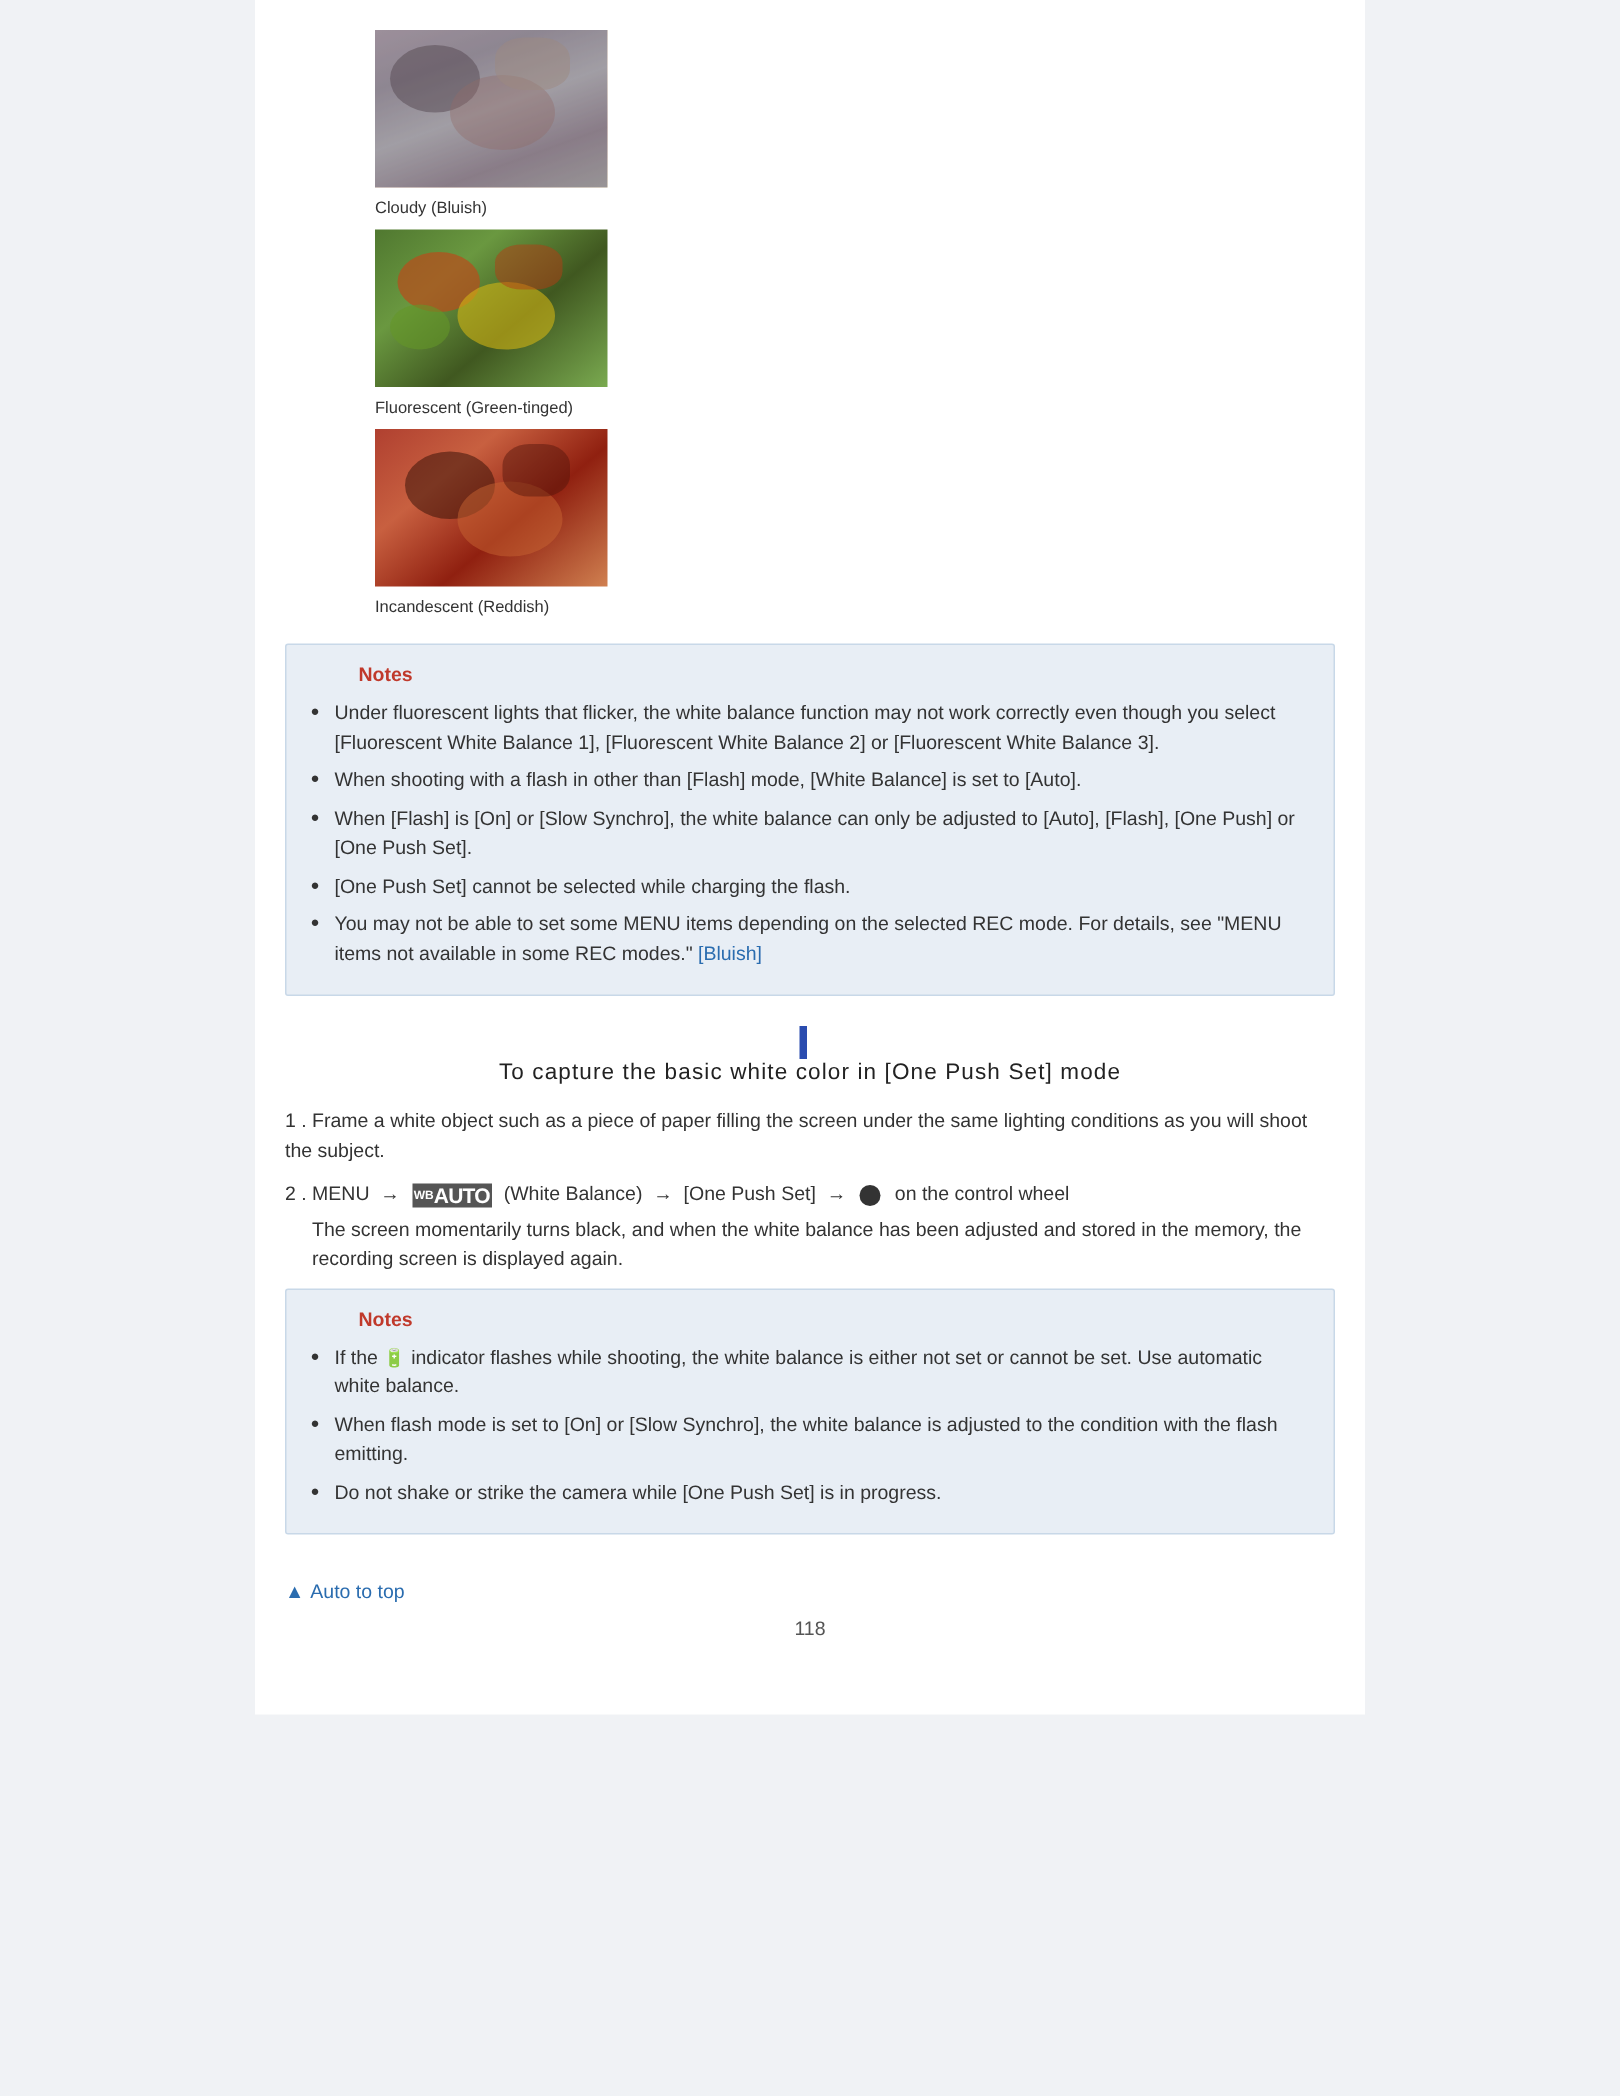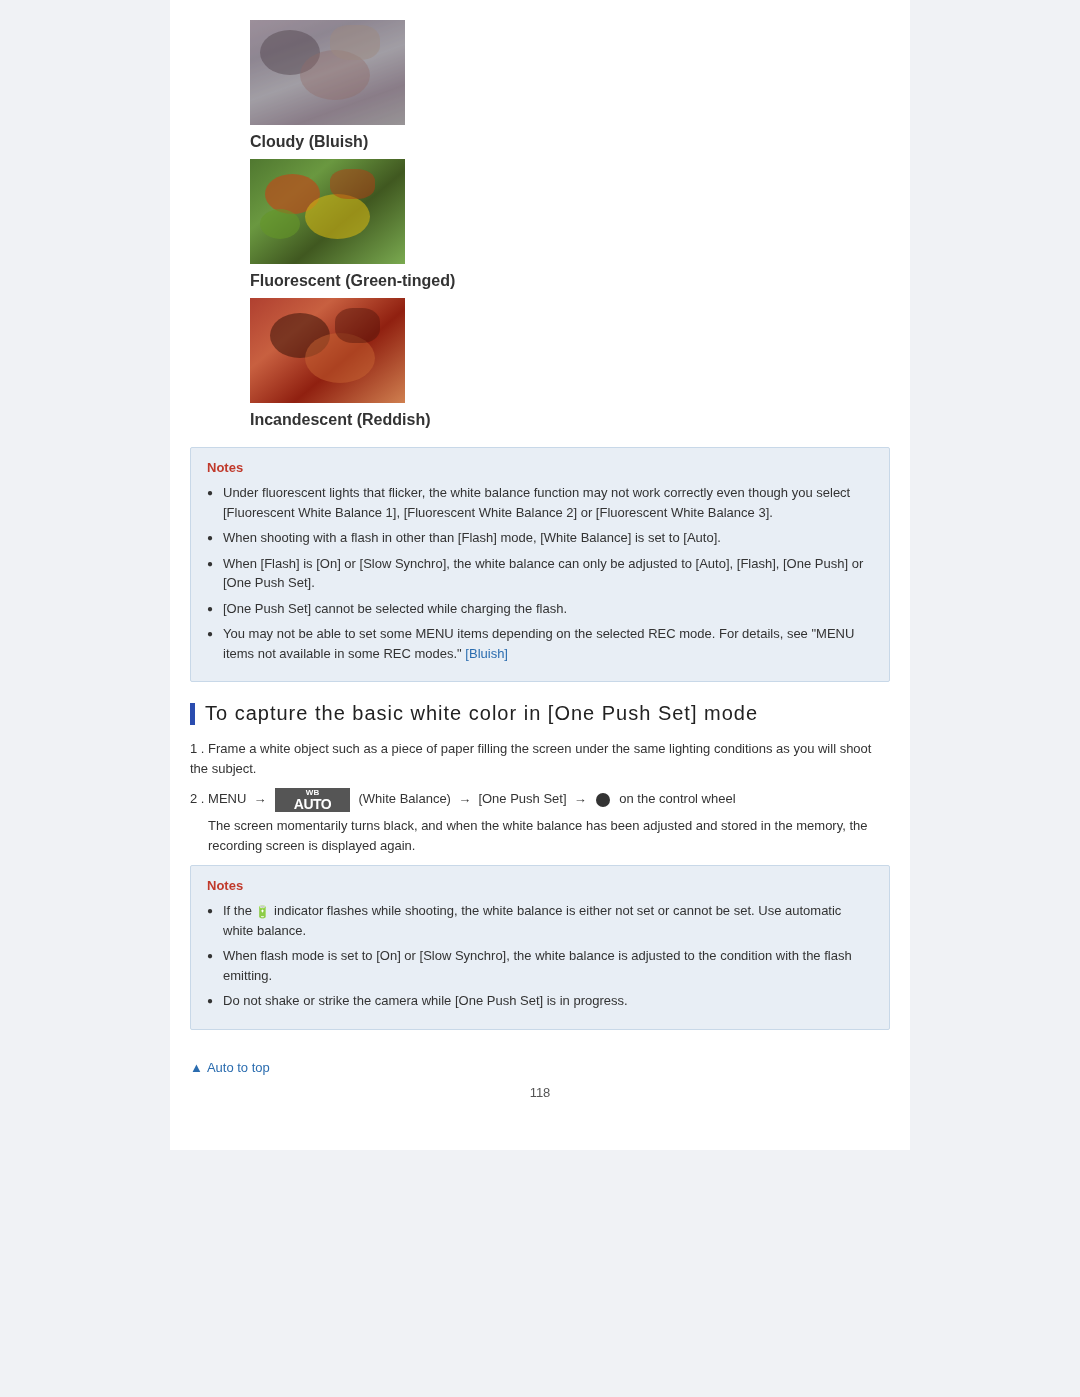--- a/index.html
+++ b/index.html
@@ -31,25 +31,24 @@
       padding-left: 60px;
       padding-top: 10px;
     }
     .image-placeholder {
       width: 155px;
       height: 105px;
       display: block;
       margin-bottom: 6px;
     }
     .image-caption {
-      font-size: 16px;
+      font-size: 11px;
       color: #333;
       margin-bottom: 8px;
       margin-top: 2px;
-      font-weight: bold;
     }
     
     .img-cloudy {
       background: linear-gradient(135deg, #c0a090 0%, #b08070 30%, #d0b090 60%, #a07060 100%);
       position: relative;
       overflow: hidden;
     }
     .img-cloudy::after {
       content: '';
       position: absolute;
@@ -62,20 +61,21 @@
       border: 1px solid #c8d8e8;
       padding: 12px 16px;
       margin: 10px 0;
       border-radius: 2px;
     }
     .notes-title {
       color: #c0392b;
       font-size: 13px;
       font-weight: bold;
       margin-bottom: 8px;
+      margin-left: 32px;
     }
     .notes-list {
       list-style: none;
       padding: 0;
     }
     .notes-list li {
       position: relative;
       padding-left: 16px;
       margin-bottom: 6px;
       font-size: 13px;
@@ -86,24 +86,25 @@
       content: '●';
       position: absolute;
       left: 0;
       font-size: 10px;
       top: 2px;
     }
     .section-heading {
       display: flex;
       align-items: center;
       margin: 20px 0 14px 0;
-      font-size: 20px;
+      font-size: 15px;
       font-weight: normal;
       letter-spacing: 0.05em;
       color: #222;
+      flex-direction: column;
     }
     .section-heading-bar {
       width: 5px;
       height: 22px;
       background: #2a4caf;
       margin-right: 10px;
       flex-shrink: 0;
     }
     .steps-list {
       list-style: none;
@@ -118,27 +119,27 @@
     }
     .step-number {
       font-size: 13px;
     }
     .step-content {
       margin-top: 4px;
       margin-left: 18px;
     }
     .wb-badge {
       display: inline-flex;
-      flex-direction: column;
+      flex-direction: row;
       align-items: center;
       font-size: 9px;
       font-weight: bold;
       background: #555;
       color: #fff;
-      padding: 1px 19px;
+      padding: 1px 1px;
       line-height: 1;
       vertical-align: middle;
       margin: 0 1px;
     }
     .wb-top { font-size: 8px; }
     .wb-bottom { font-size: 14px; letter-spacing: -0.5px; }
     .circle-btn {
       display: inline-block;
       width: 14px;
       height: 14px;

